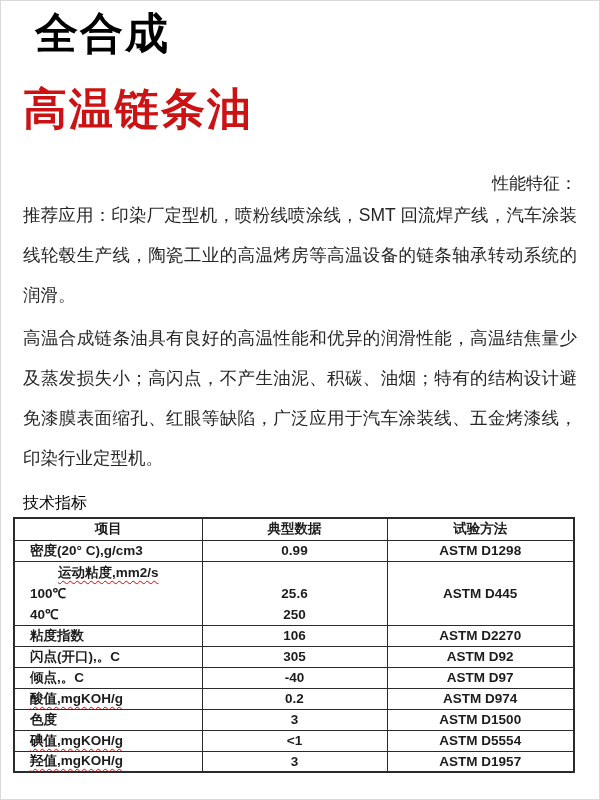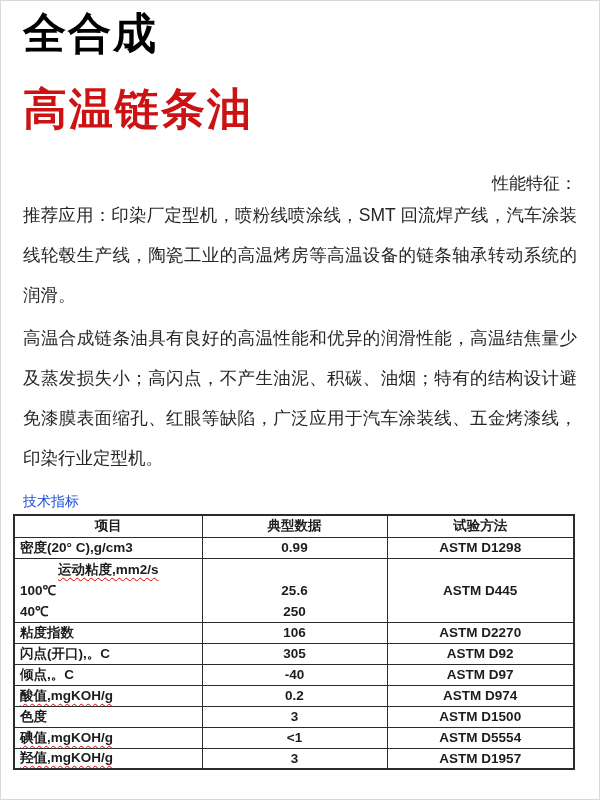--- a/index.html
+++ b/index.html
@@ -9,43 +9,43 @@
     background:#ffffff;
     border:1px solid #d9d9d9;
     padding:4px 22px 0 22px;
     font-family:"Liberation Sans", sans-serif;
     color:#212121;
     overflow:hidden;
     position:relative;
   }
   .title-primary {
     font-size:43px; font-weight:800; color:#000;
-    margin:4px 0 0 0; line-height:1.15; letter-spacing:2px;
+    margin:4px 0 0 12px; line-height:1.15; letter-spacing:2px;
   }
   .title-accent {
     font-size:44px; font-weight:800;
     margin:26px 0 0 0; line-height:1.15; letter-spacing:2px;
     color:#cc1212;
   }
   .sec-heading { font-size:17px; margin:37px 0 0 0; font-weight:400;text-align:right; }
   .para {
     font-size:17.5px; line-height:40px; margin:3px 0 0 0;
     text-align:justify; font-weight:400; color:#262626;
   }
   .para.second { margin:0; }
-  .table-title { font-size:14px; margin:15px 0 3px 0; color:#1d4ed8;font-family:Liberation Mono, monospace; }
+  .table-title { font-size:16px; margin:15px 0 3px 0; color:#000000;font-family:Liberation Mono, monospace; }
   table.spec {
     border-collapse:collapse; table-layout:fixed;
     width:560px; margin-left:-10px;
     font-size:13.5px; font-weight:700; color:#1c1c1c;
     border:2px solid #2b2b2b;
   }
   table.spec th, table.spec td {
     border:1px solid #2b2b2b;
-    padding:0 5px; height:21px;
+    padding:0 15px; height:21px;
     overflow:hidden; white-space:nowrap;
   }
   table.spec th { text-align:center; height:22px; font-weight:700; }
   td.c { text-align:center; }
   td.item { text-align:left; }
   td.lines { padding-top:1px; padding-bottom:1px; }
   td.lines span { display:block; line-height:21px; min-height:21px; }
   .sp {
     text-decoration-line:underline;
     text-decoration-style:wavy;

